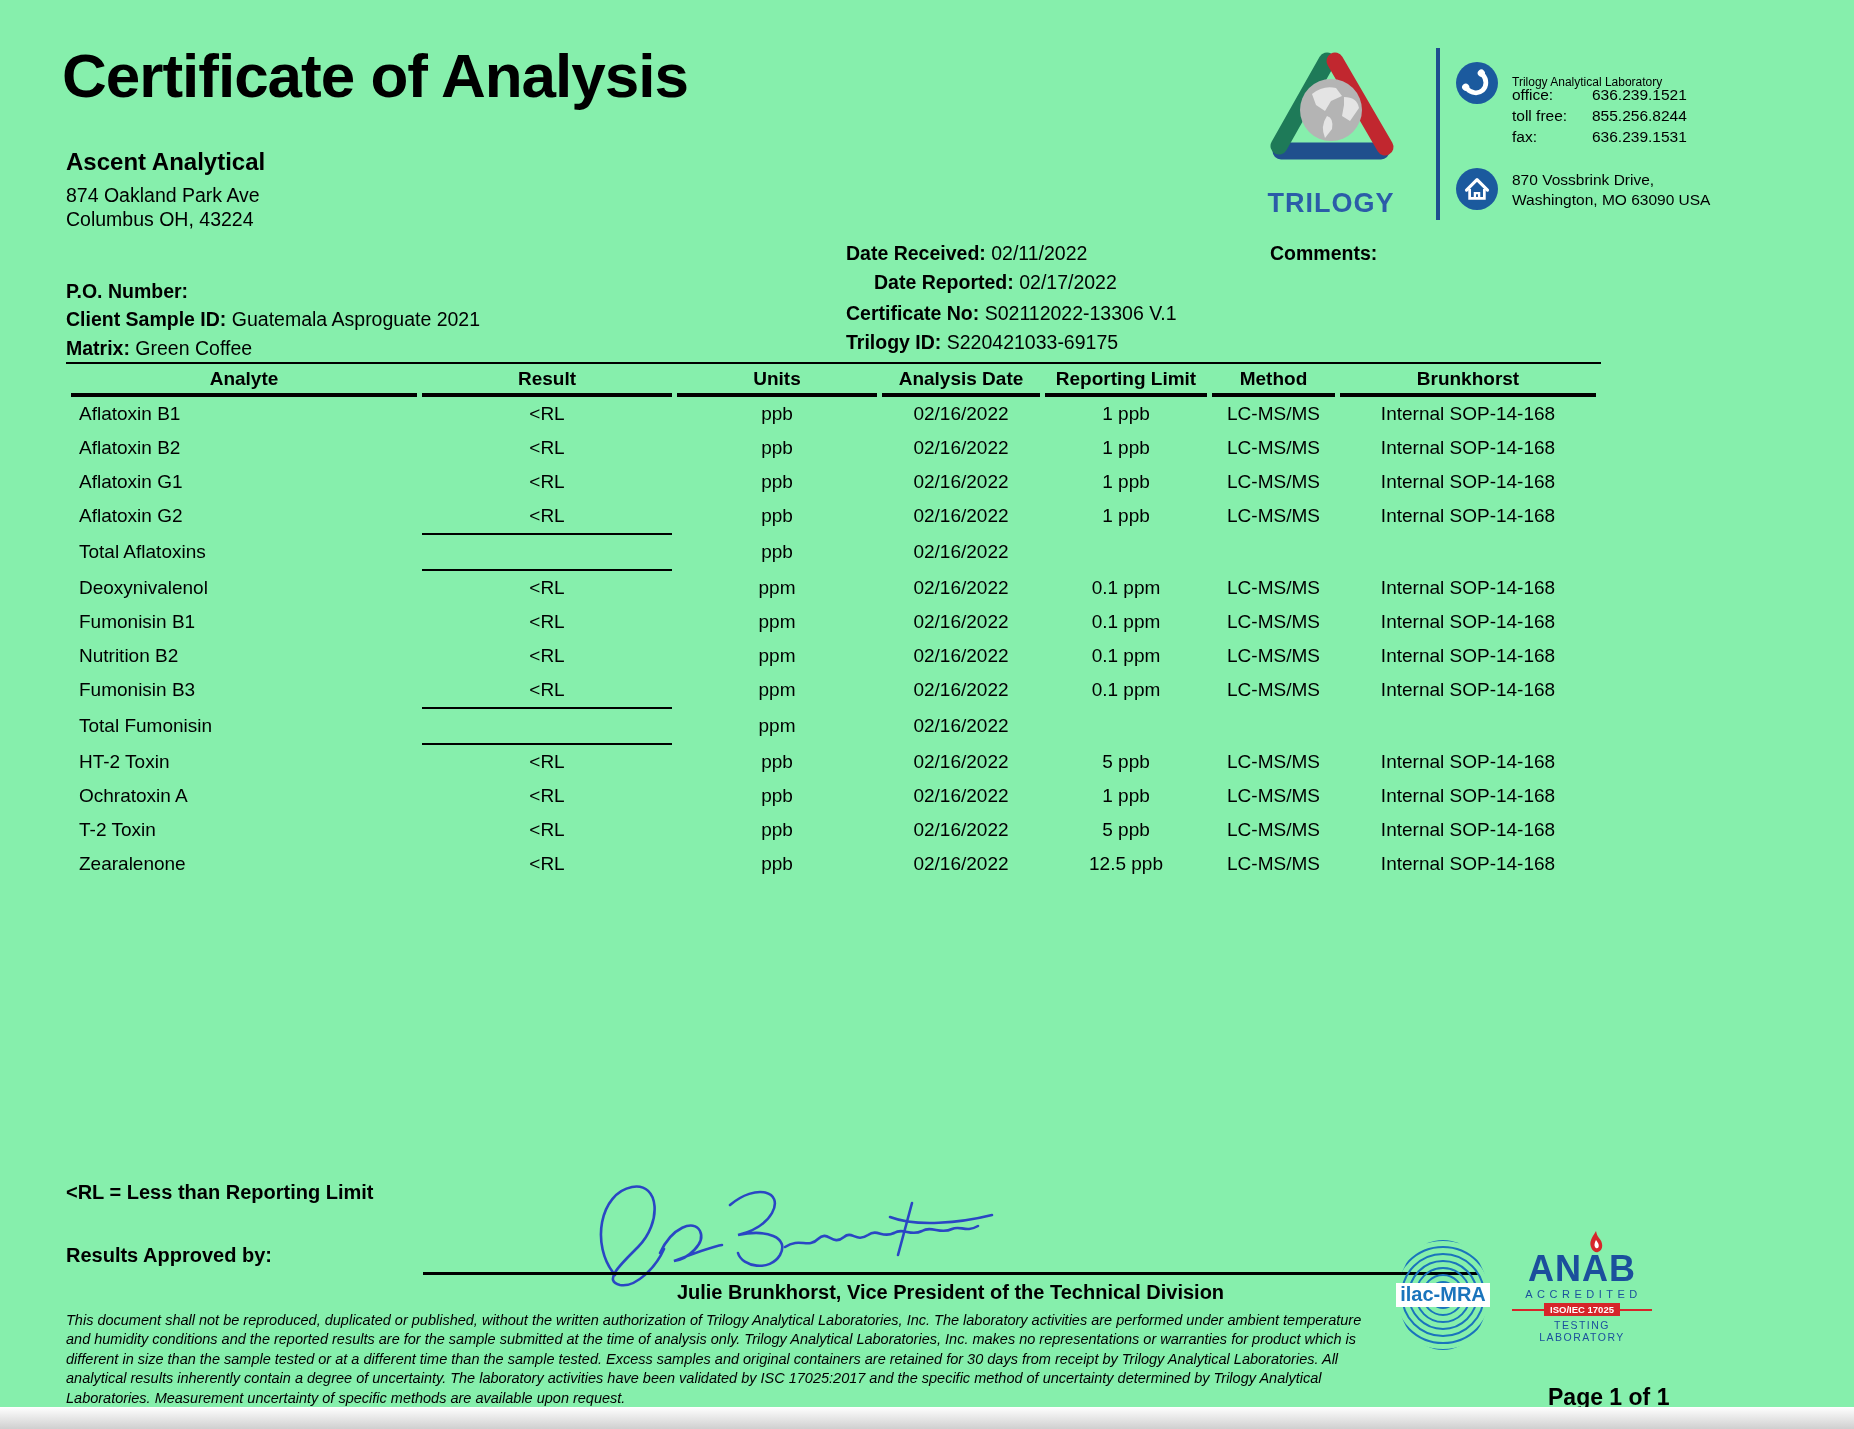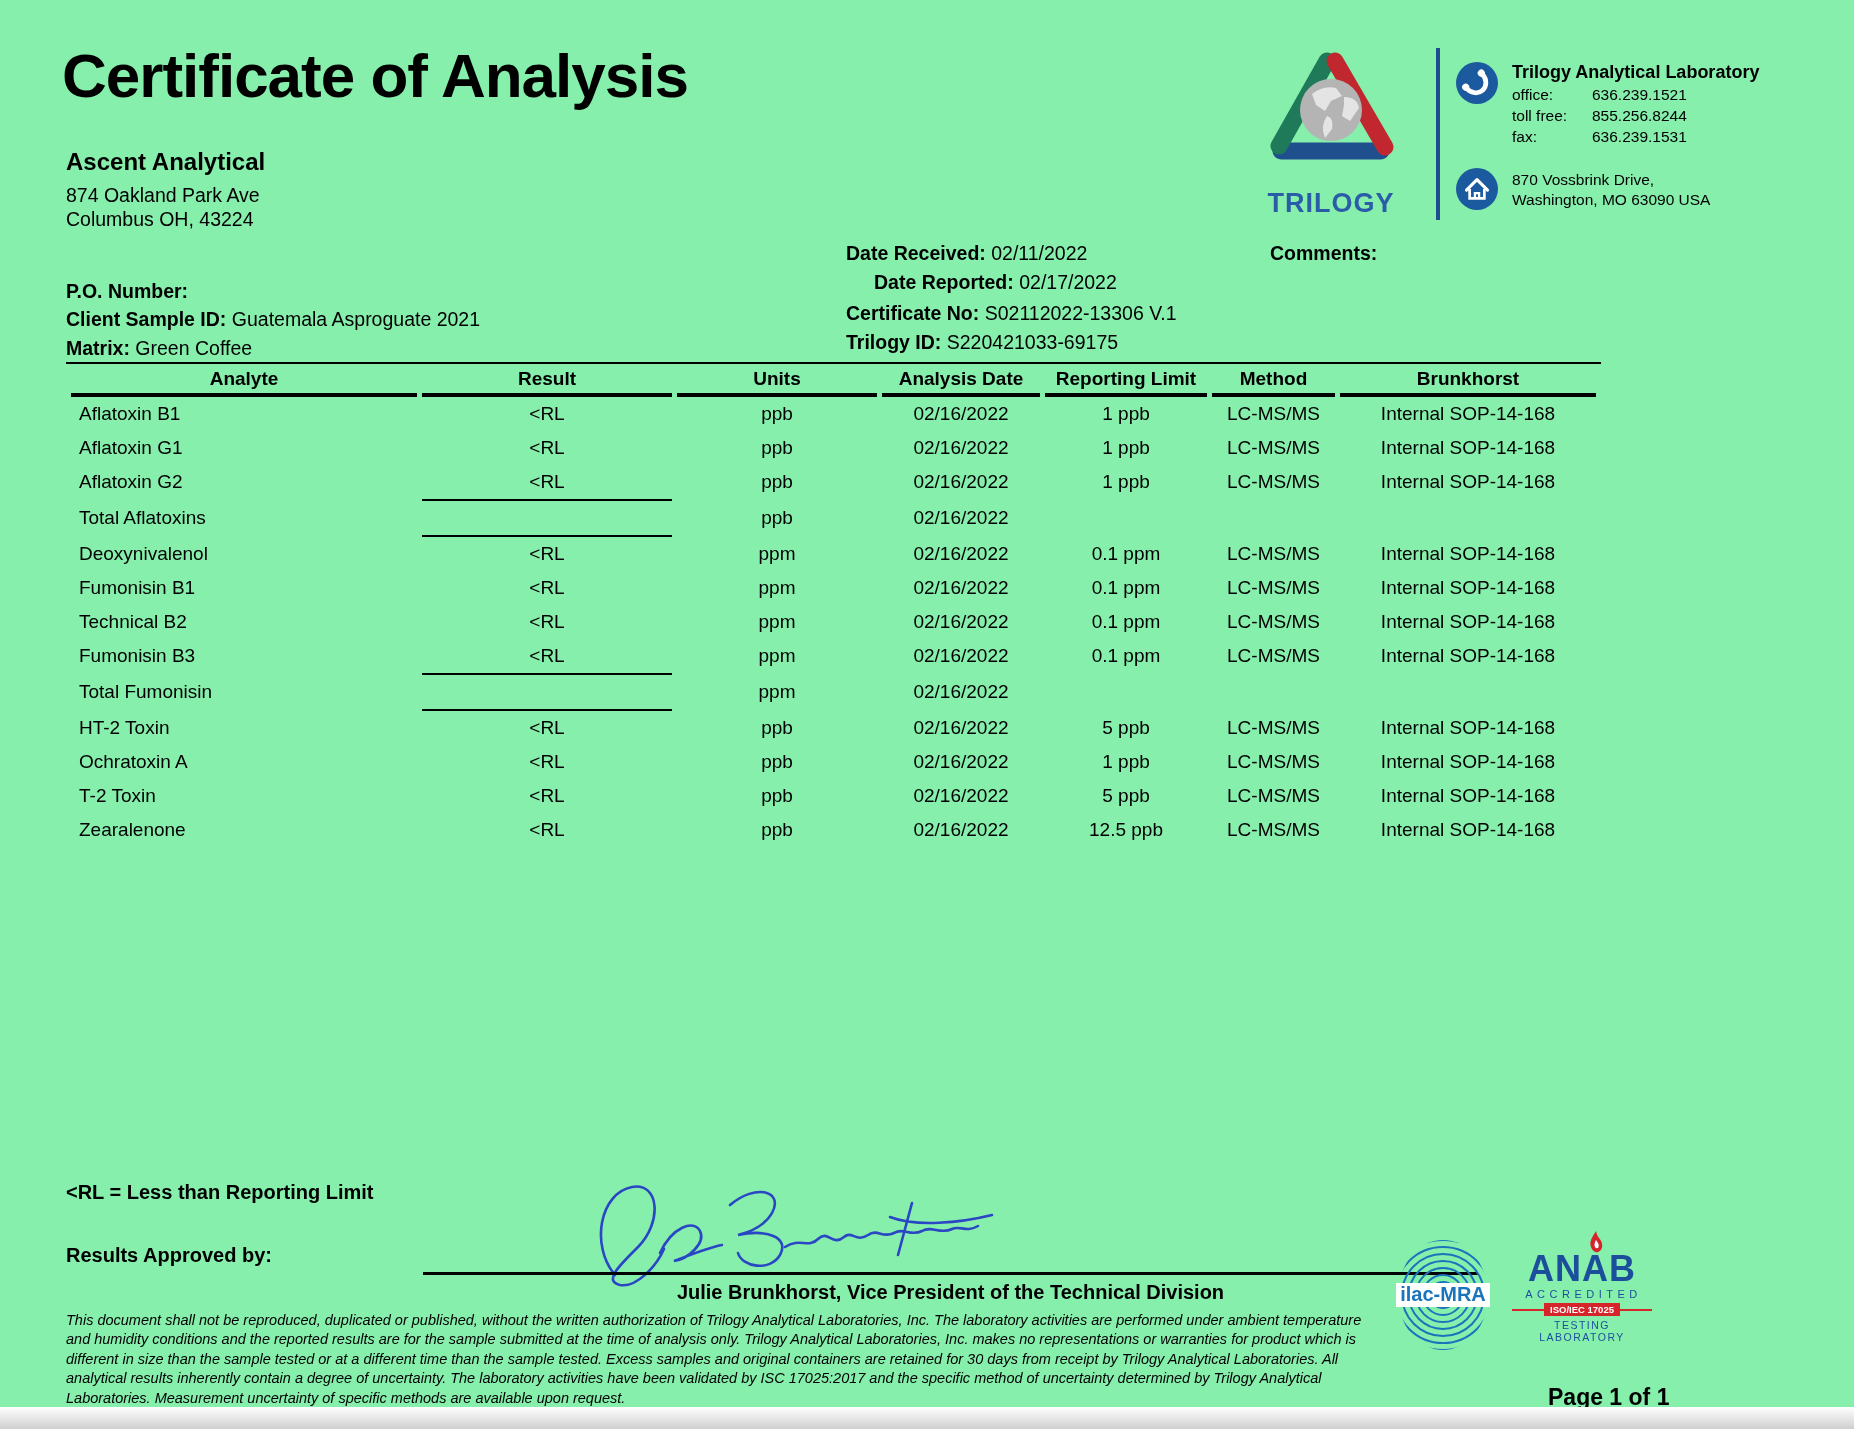--- a/index.html
+++ b/index.html
@@ -13,21 +13,21 @@
   .client-name{left:66px;top:148px;font-size:24px;font-weight:bold;}
   .client-addr1{left:66px;top:184px;font-size:19.5px;}
   .client-addr2{left:66px;top:208px;font-size:19.5px;}
   
   .logo-wrap{left:1256px;top:44px;width:150px;text-align:center;}
   .logo-word{font-size:27px;font-weight:bold;color:#2b5ca8;letter-spacing:1px;margin-top:8px;}
   .divider{left:1436px;top:48px;width:4px;height:172px;background:#1f4e8f;}
   .circle-ic{width:42px;height:42px;border-radius:50%;background:#1b5a9e;display:flex;align-items:center;justify-content:center;}
   .phone-pos{left:1456px;top:62px;}
   .home-pos{left:1456px;top:168px;}
-  .lab-name{left:1512px;top:62px;font-size:18px;font-weight:bold;}
+  .lab-name{left:1512px;top:75px;font-size:12px;font-weight:normal;}
   .contact-lines{left:1512px;top:84px;font-size:15.5px;line-height:21px;}
   .contact-lines .lbl{display:inline-block;width:80px;}
   .lab-addr{left:1512px;top:170px;font-size:15.5px;line-height:20px;}
   
   .info{font-size:19.5px;white-space:nowrap;}
   .info b{font-weight:bold;}
   .po-row{left:66px;top:280px;}
   .csid-row{left:66px;top:308px;}
   .matrix-row{left:66px;top:337px;}
   .recv-row{left:846px;top:242px;}
@@ -152,20 +152,29 @@
           <tr>
             <td class="col-analyte">Aflatoxin B1</td>
             <td class="col-result">&lt;RL</td>
             <td class="col-units">ppb</td>
             <td class="col-analysis-date">02/16/2022</td>
             <td class="col-reporting-limit">1 ppb</td>
             <td class="col-method">LC-MS/MS</td>
             <td class="col-reference">Internal SOP-14-168</td>
           </tr>
           <tr>
+            <td class="col-analyte">Aflatoxin B2</td>
+            <td class="col-result">&lt;RL</td>
+            <td class="col-units">ppb</td>
+            <td class="col-analysis-date">02/16/2022</td>
+            <td class="col-reporting-limit">1 ppb</td>
+            <td class="col-method">LC-MS/MS</td>
+            <td class="col-reference">Internal SOP-14-168</td>
+          </tr>
+          <tr>
             <td class="col-analyte">Aflatoxin G1</td>
             <td class="col-result">&lt;RL</td>
             <td class="col-units">ppb</td>
             <td class="col-analysis-date">02/16/2022</td>
             <td class="col-reporting-limit">1 ppb</td>
             <td class="col-method">LC-MS/MS</td>
             <td class="col-reference">Internal SOP-14-168</td>
           </tr>
           <tr>
             <td class="col-analyte">Aflatoxin G2</td>
@@ -197,21 +206,21 @@
           <tr>
             <td class="col-analyte">Fumonisin B1</td>
             <td class="col-result">&lt;RL</td>
             <td class="col-units">ppm</td>
             <td class="col-analysis-date">02/16/2022</td>
             <td class="col-reporting-limit">0.1 ppm</td>
             <td class="col-method">LC-MS/MS</td>
             <td class="col-reference">Internal SOP-14-168</td>
           </tr>
           <tr>
-            <td class="col-analyte">Technical B2</td>
+            <td class="col-analyte">Nutrition B2</td>
             <td class="col-result">&lt;RL</td>
             <td class="col-units">ppm</td>
             <td class="col-analysis-date">02/16/2022</td>
             <td class="col-reporting-limit">0.1 ppm</td>
             <td class="col-method">LC-MS/MS</td>
             <td class="col-reference">Internal SOP-14-168</td>
           </tr>
           <tr>
             <td class="col-analyte">Fumonisin B3</td>
             <td class="col-result">&lt;RL</td>

